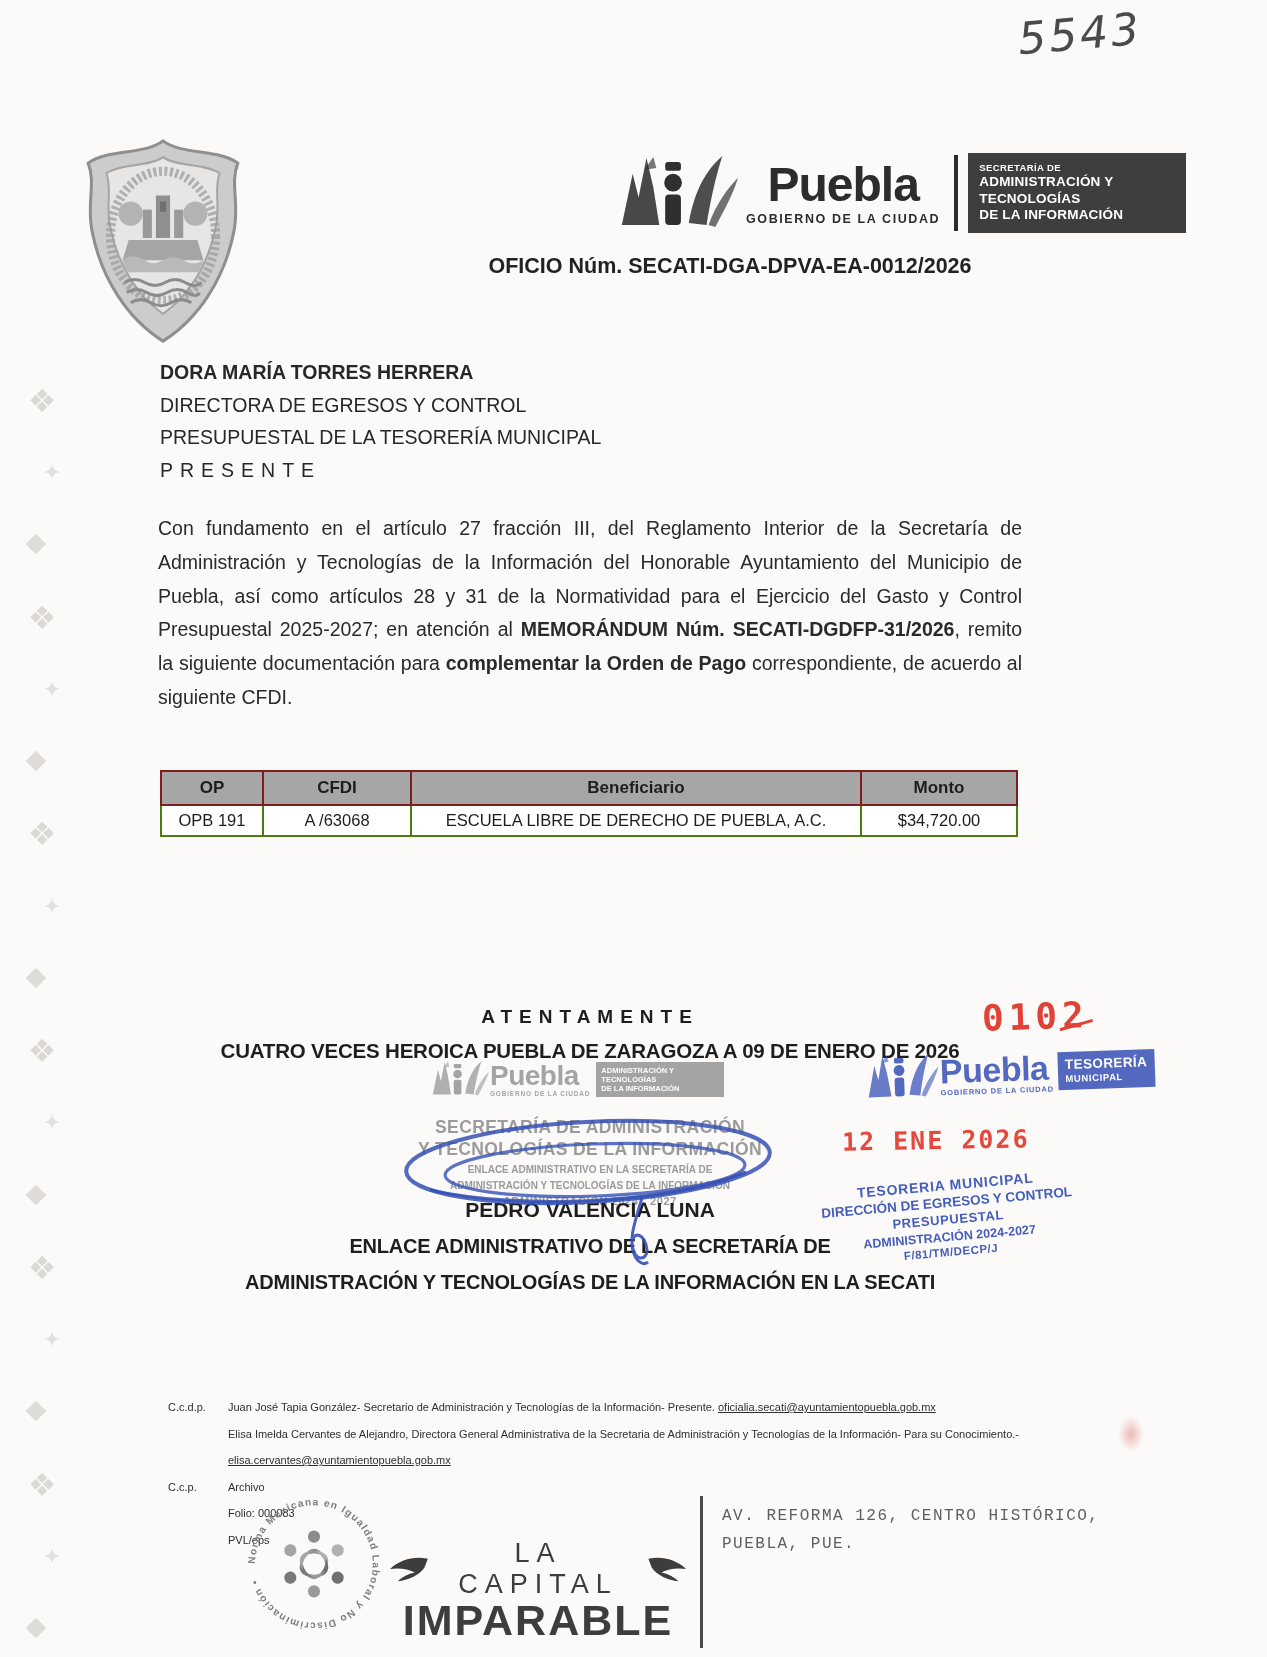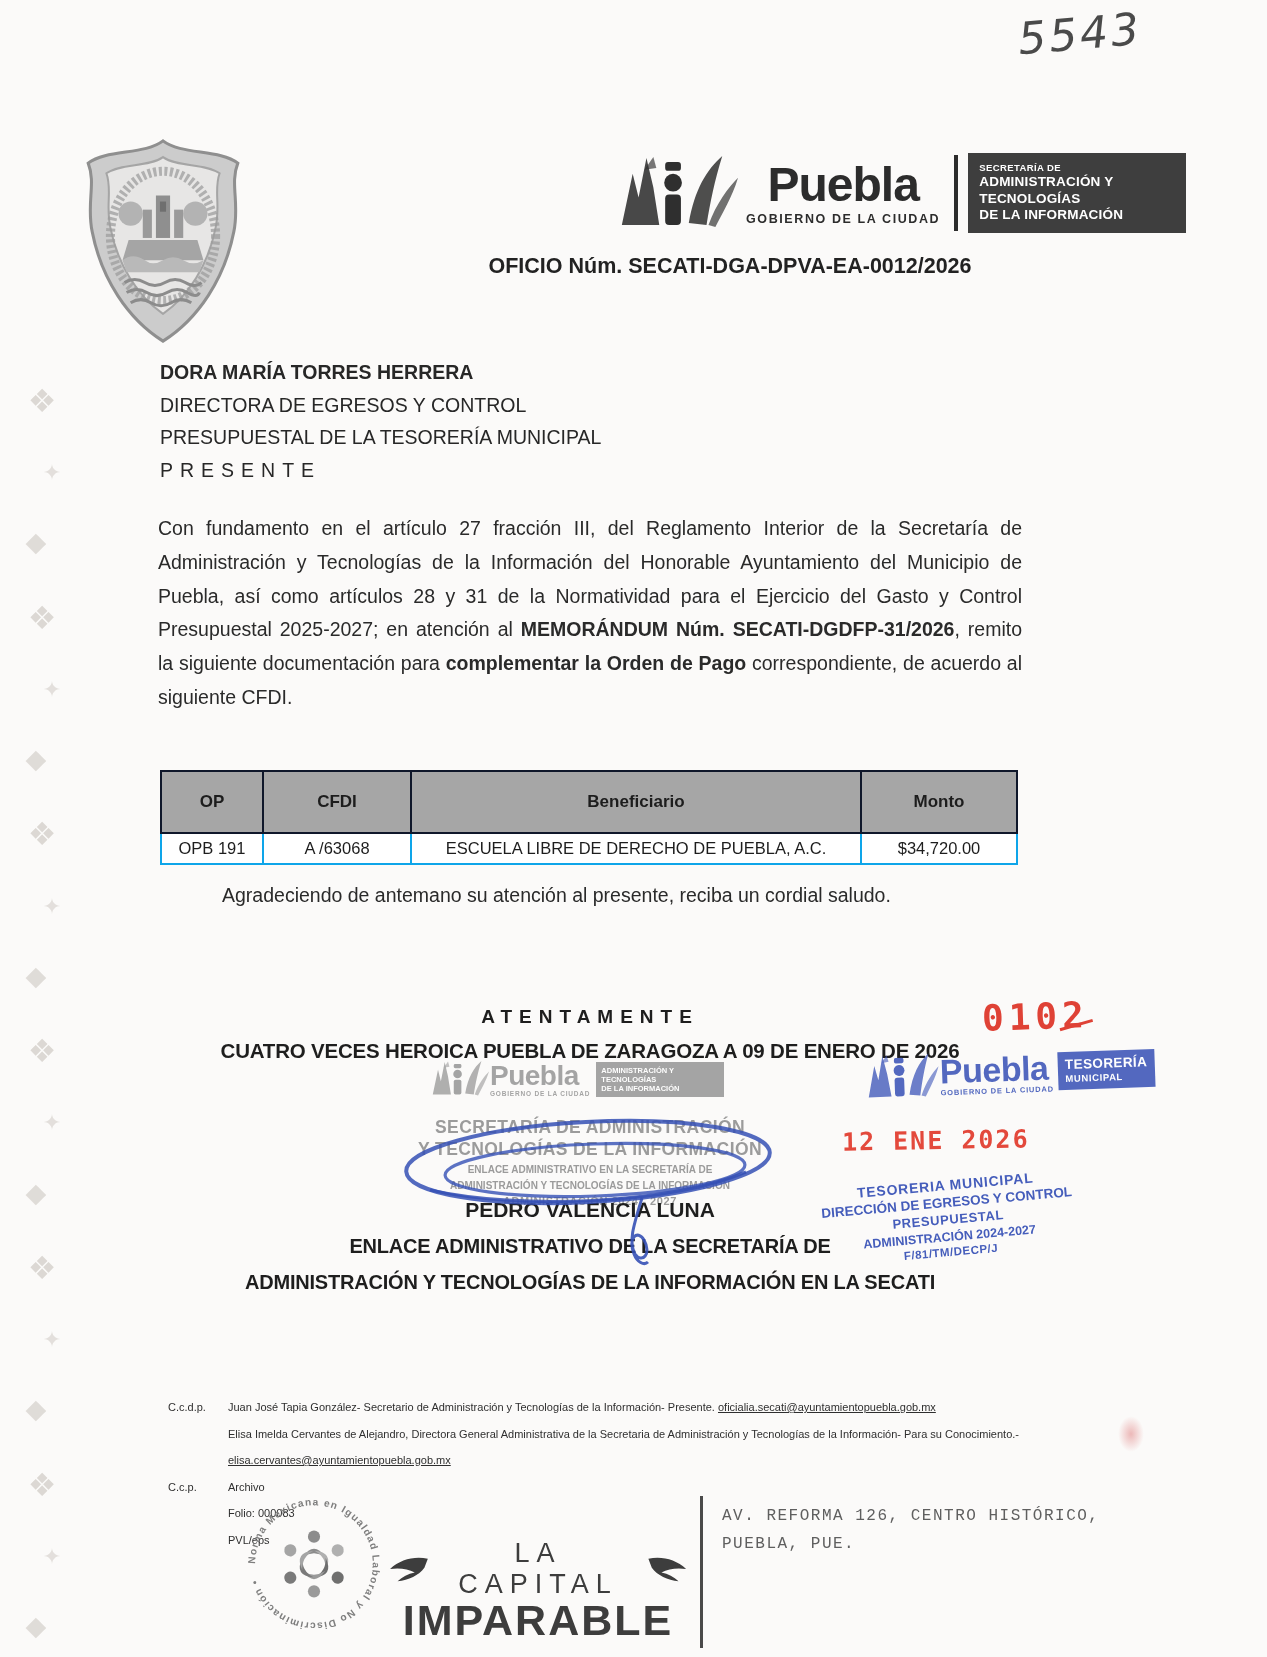--- a/index.html
+++ b/index.html
@@ -43,22 +43,22 @@
   .recipient{position:absolute;left:160px;top:356px;font-size:19.5px;line-height:32.5px;color:#272727;z-index:1;}
   .recipient .name{font-weight:800;}
   .recipient .salut{letter-spacing:7px;}
   
   .bodytext{position:absolute;left:158px;top:512px;width:864px;font-size:19.5px;
     line-height:33.8px;text-align:justify;color:#2a2a2a;z-index:1;}
   .bodytext .b{font-weight:800;}
   
   .optable{position:absolute;left:160px;top:770px;border-collapse:collapse;z-index:1;
     font-size:17px;color:#1d1d1d;table-layout:fixed;}
-  .optable th{background:#a6a6a6;border:2px solid #0f172a;font-weight:800;padding:20px 4px;}
-  .optable td{background:#fff;border:2px solid #0ea5e9;text-align:center;padding:5px 12px;font-size:16.5px;}
+  .optable th{background:#a6a6a6;border:2px solid #7f1d1d;font-weight:800;padding:6px 4px;}
+  .optable td{background:#fff;border:2px solid #4d7c0f;text-align:center;padding:5px 12px;font-size:16.5px;}
   .c-op{width:92px;} .c-cfdi{width:138px;} .c-ben{width:440px;} .c-monto{width:146px;}
   
   .closing{position:absolute;left:158px;top:878px;width:864px;font-size:19.5px;
     line-height:34px;text-align:justify;text-indent:64px;color:#2a2a2a;z-index:1;}
   
   .sig{position:absolute;left:158px;top:1006px;width:864px;text-align:center;z-index:2;color:#1e1e1e;}
   .sig .aten{font-size:19px;font-weight:800;letter-spacing:7px;}
   .sig .citydate{font-size:20.5px;font-weight:800;letter-spacing:-.2px;margin-top:11px;}
   .sig .motto{font-size:19.5px;font-weight:800;margin-top:10px;}
   .namesig{position:absolute;left:158px;top:1198px;width:864px;text-align:center;z-index:2;color:#1e1e1e;}
@@ -226,21 +226,20 @@
     <tbody>
       <tr>
         <td>OPB 191</td>
         <td>A /63068</td>
         <td>ESCUELA LIBRE DE DERECHO DE PUEBLA, A.C.</td>
         <td>$34,720.00</td>
       </tr>
     </tbody>
   </table>
 
-  <div class="closing">Agradeciendo de antemano su atención al presente, reciba un cordial saludo.</div>
 
   <div class="sig">
     <div class="aten">ATENTAMENTE</div>
     <div class="citydate">CUATRO VECES HEROICA PUEBLA DE ZARAGOZA A 09 DE ENERO DE 2026</div>
   </div>
 
   <div class="folio-red">0102</div>
 
   <div class="stamp-logo stamp-gray">
     <svg class="s-icon" style="width:62px;height:46px">

